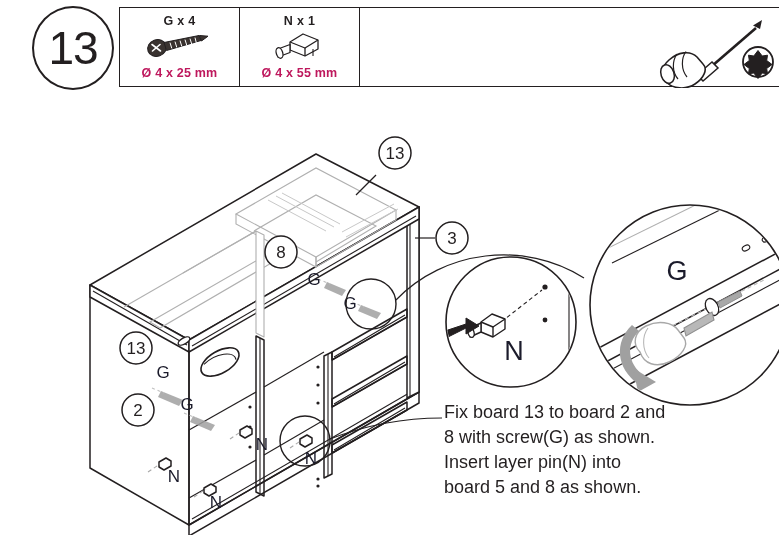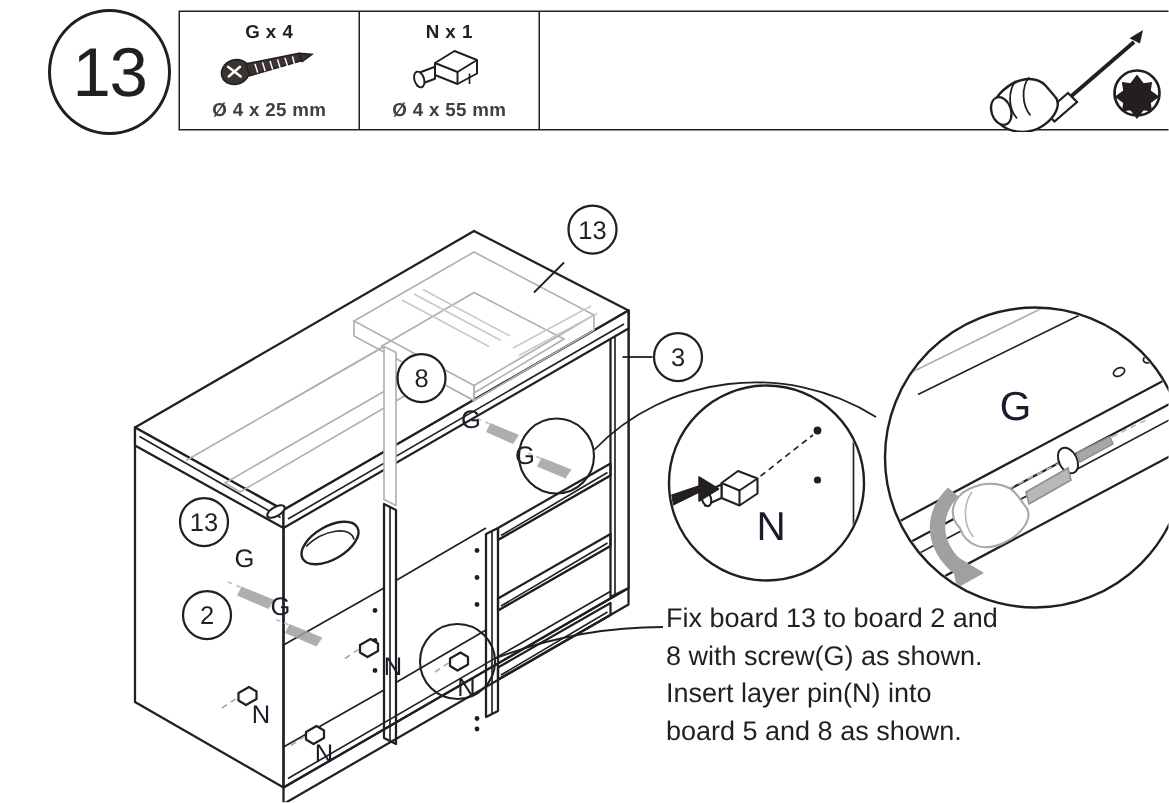--- a/index.html
+++ b/index.html
@@ -25,21 +25,21 @@
   .parts-table{
     position:absolute;left:95px;top:7px;width:678px;height:80px;
     border:1.6px solid #231f20;box-sizing:border-box;display:flex;
   }
   .part-cell{
     width:120px;border-right:1.6px solid #231f20;box-sizing:border-box;
     display:flex;flex-direction:column;align-items:center;justify-content:space-between;
     padding:6px 2px 6px 2px;
   }
   .part-cell .pname{font-size:12.5px;font-weight:700;color:#231f20;letter-spacing:.3px;}
-  .part-cell .pdim{font-size:12.5px;font-weight:700;color:#404040;letter-spacing:.2px;}
+  .part-cell .pdim{font-size:12.5px;font-weight:700;color:#be185d;letter-spacing:.2px;}
   .part-cell .picon{flex:1;display:flex;align-items:center;justify-content:center;}
   .tool-cell{flex:1;position:relative;}
   .tool-art{position:absolute;right:16px;top:4px;}
 
   
   .canvas{position:absolute;left:0;top:100px;width:779px;height:435px;}
 
   
   .instructions{
     position:absolute;left:420px;top:400px;width:350px;

